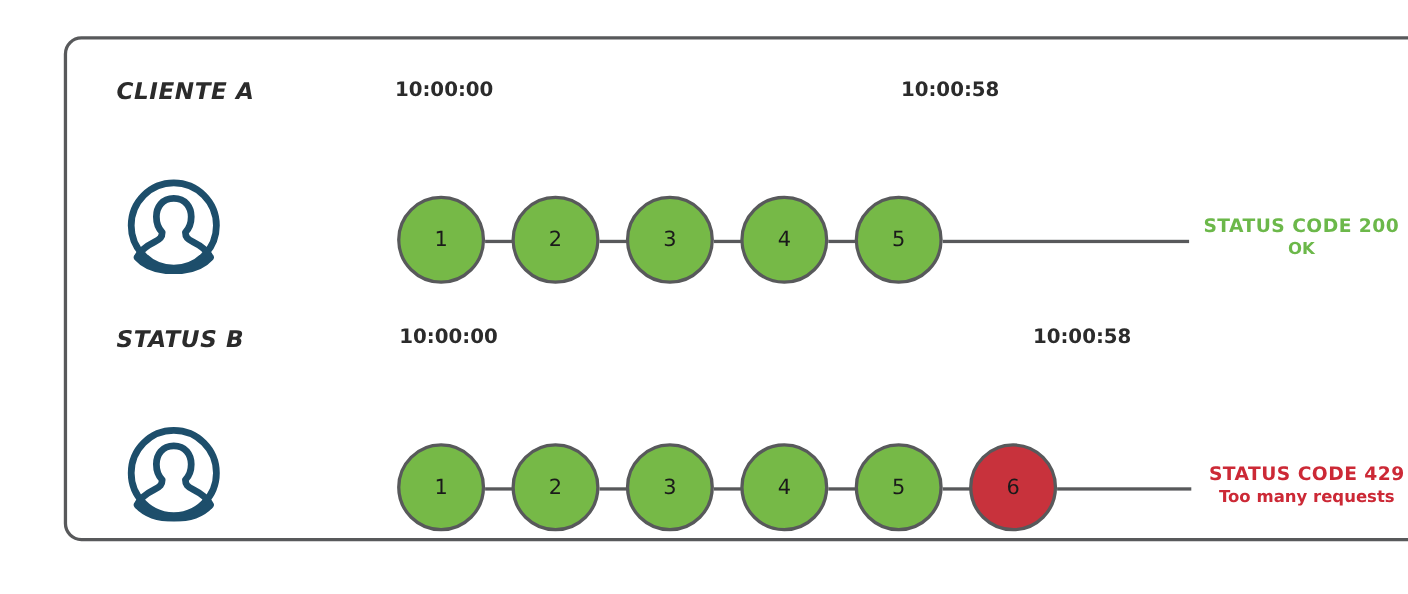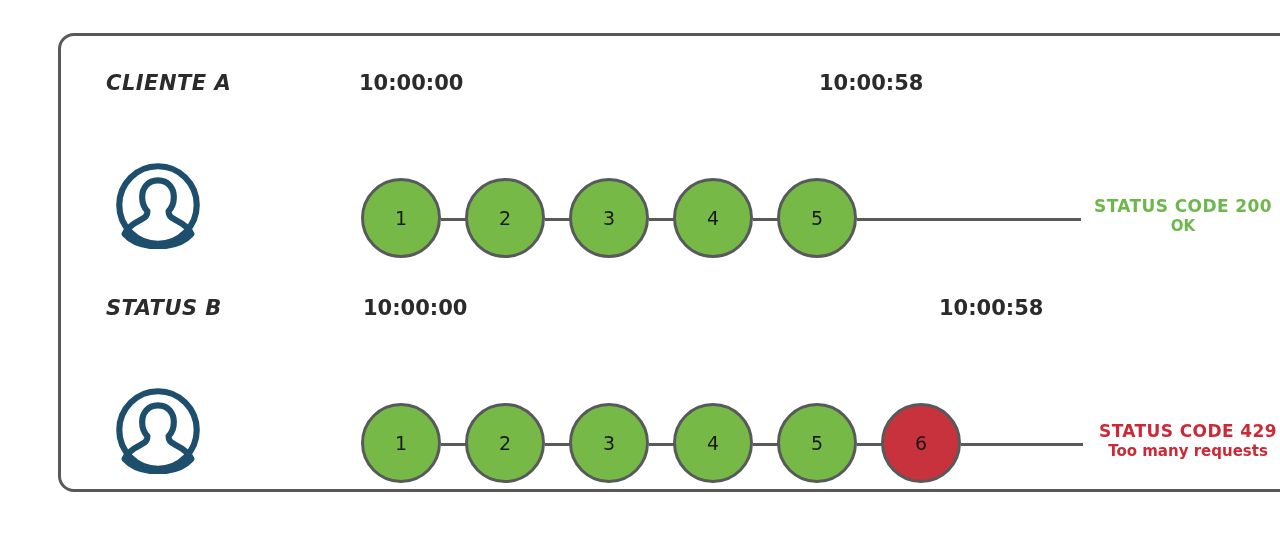--- a/index.html
+++ b/index.html
@@ -66,21 +66,21 @@
     position: absolute;
     left: 242px;
     top: 0;
     height: 200px;
   }
 
   .tick-label {
     position: absolute;
     top: 0px;
     font-family: "DejaVu Sans", sans-serif;
-    font-size: 21px;
+    font-size: 18px;
     font-weight: 700;
     color: #2b2b2b;
     white-space: nowrap;
   }
 
   .track {
     position: absolute;
     top: 107px;
     left: 0;
     height: 84px;

